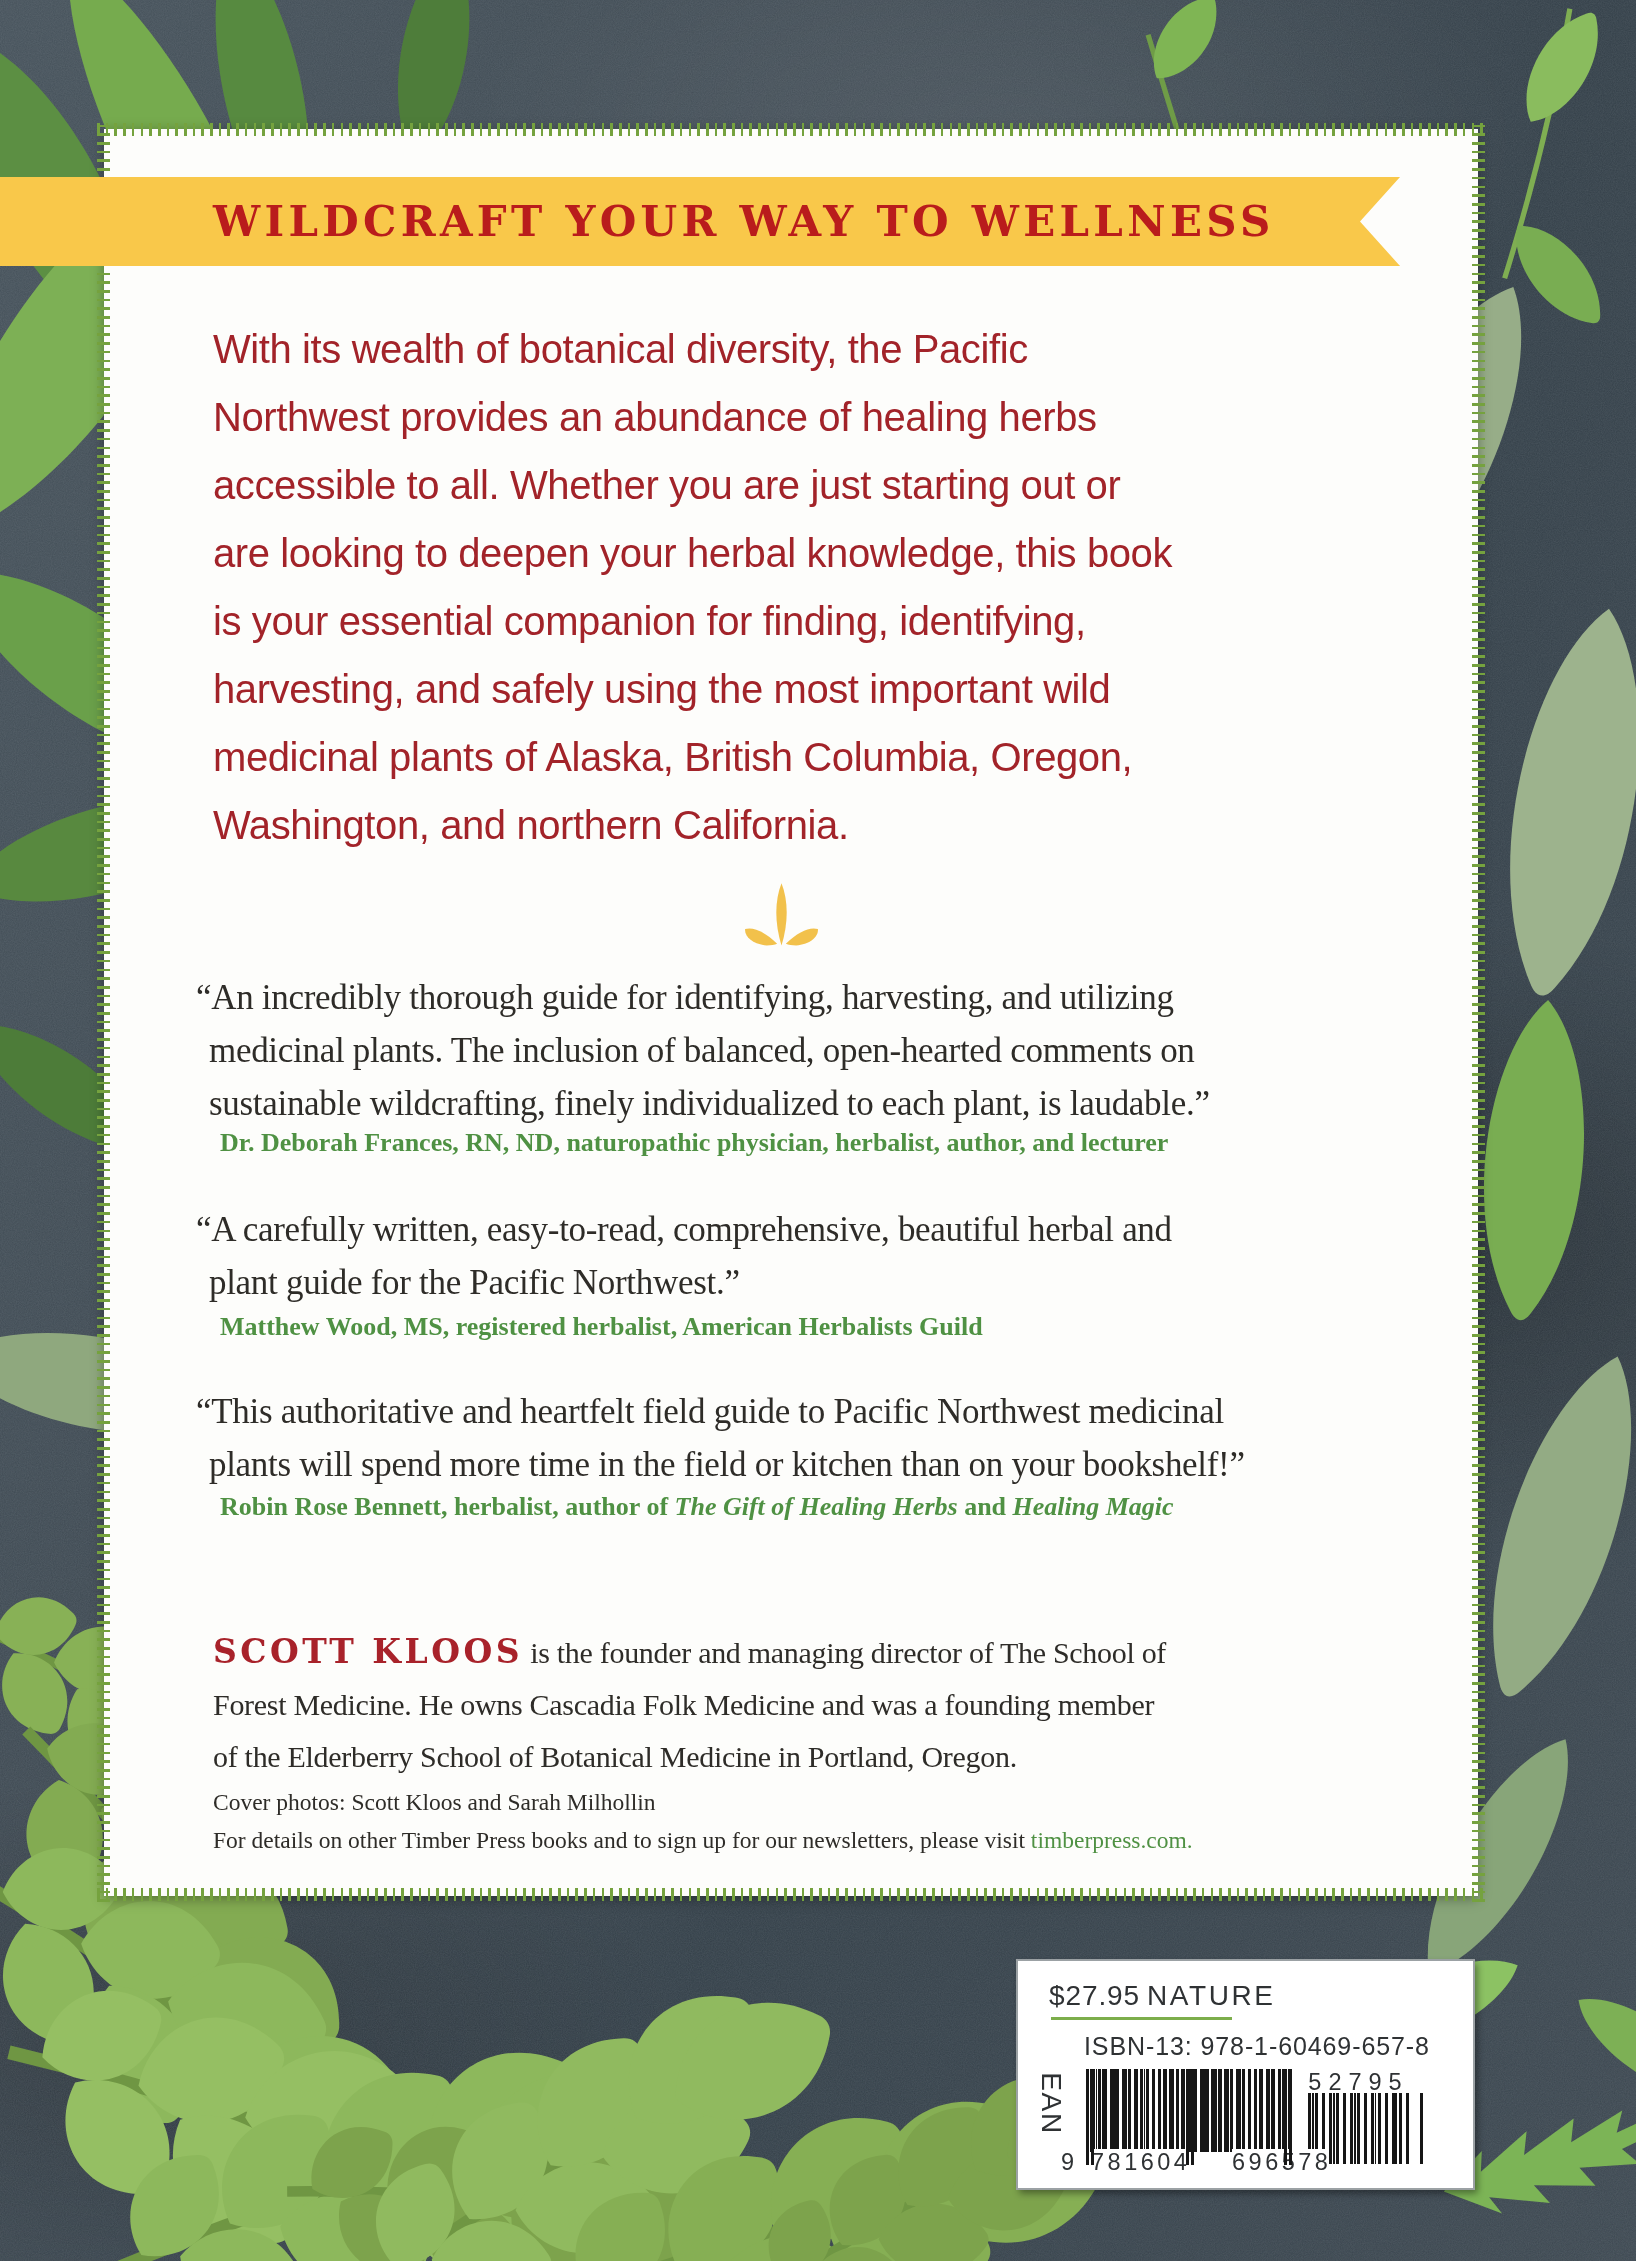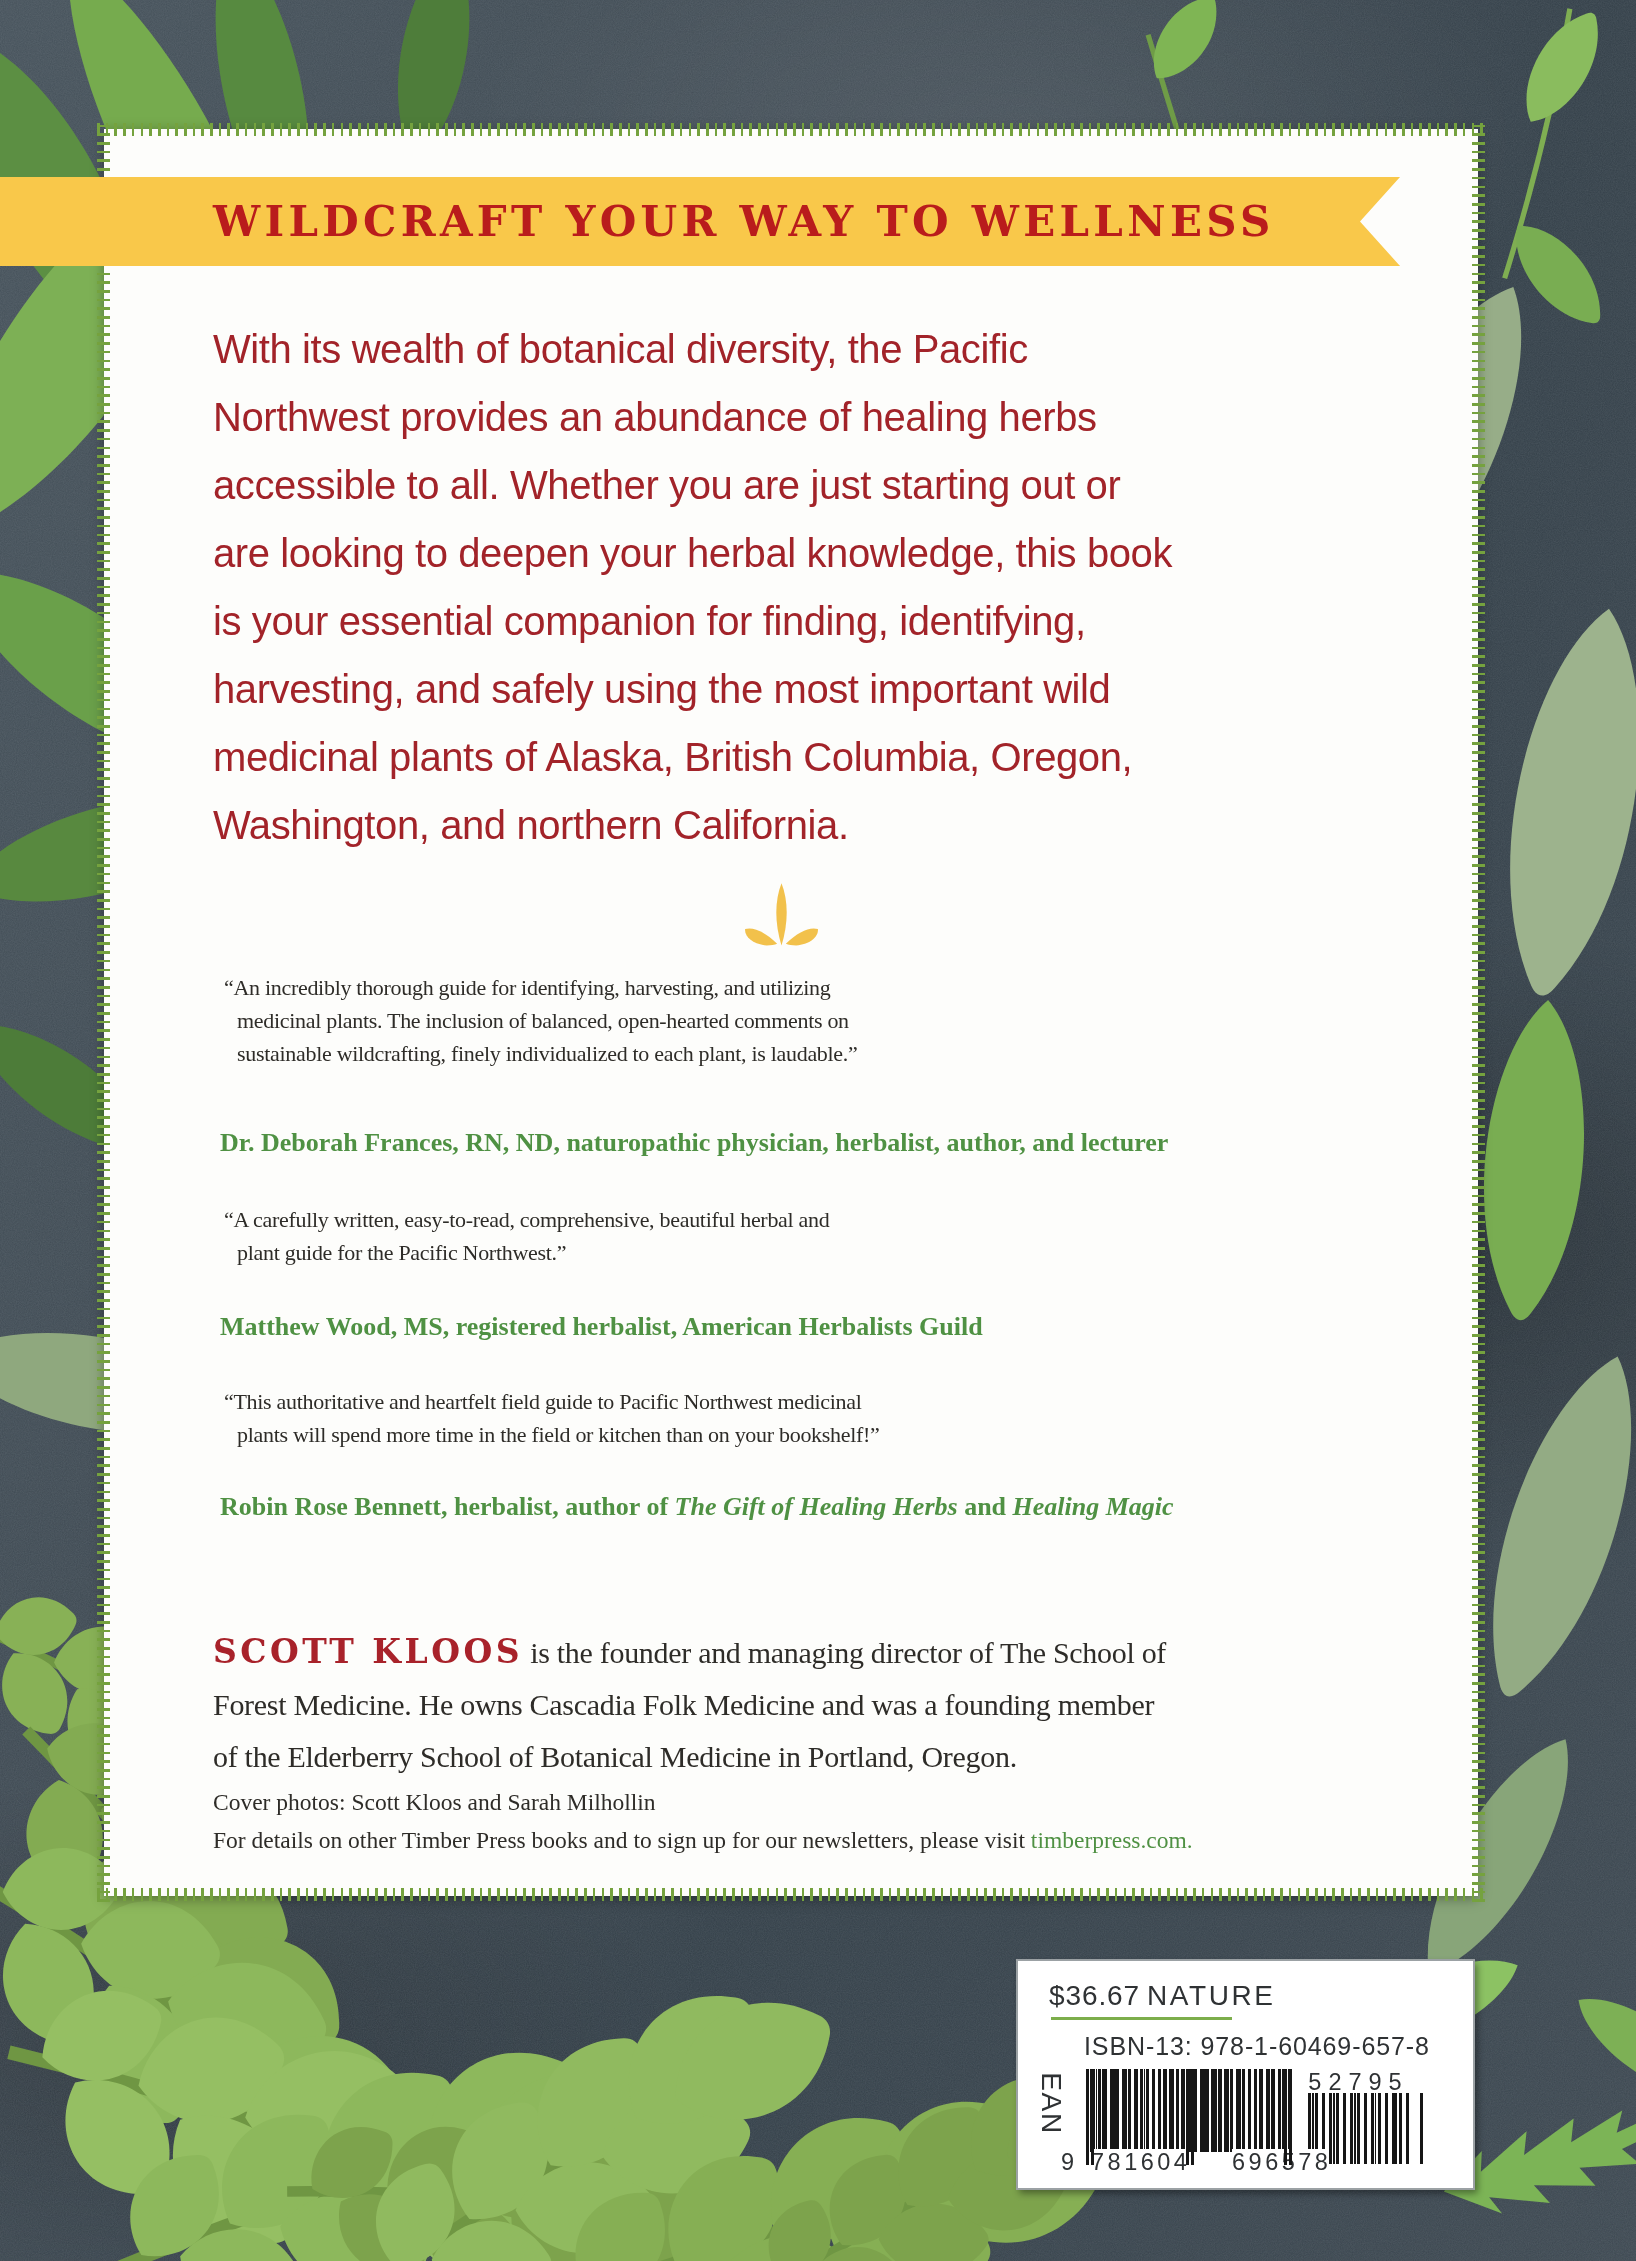--- a/index.html
+++ b/index.html
@@ -28,22 +28,22 @@
      box-shadow:0 2.6px 7px rgba(0,0,0,.25);}
   .banner-text{position:absolute;left:213px;top:0;line-height:89px;
      font-family:"DejaVu Serif",serif;font-weight:bold;font-size:42px;letter-spacing:4.3px;
      color:#b91c1c;}
   
   .intro{left:213px;top:315px;width:1235px;z-index:5;white-space:pre-line;
      font-family:"Liberation Sans",sans-serif;font-size:40px;line-height:68px;
      letter-spacing:-0.4px;color:#a22329;}
   .fleur{left:744px;top:871px;z-index:5;}
   
-  .quote{left:224px;width:1235px;z-index:5;white-space:pre-line;text-indent:-13px;padding-left:13px;
-     font-size:22px;line-height:33px;letter-spacing:-0.3px;color:#2e2c28;}
+  .quote{left:196px;width:1235px;z-index:5;white-space:pre-line;text-indent:-13px;padding-left:13px;
+     font-size:35px;line-height:53px;letter-spacing:-0.3px;color:#2e2c28;}
   .attr{left:220px;width:1235px;z-index:5;font-size:26px;font-weight:bold;color:#4f9143;}
   .q1{top:971px}.a1{top:1128px}
   .q2{top:1203px}.a2{top:1312px}
   .q3{top:1385px}.a3{top:1492px}
   
   .bio{left:213px;top:1574px;width:1235px;z-index:5;white-space:pre-line;
      font-size:30px;line-height:52px;letter-spacing:-0.3px;color:#2e2c28;}
   .bio-name{font-family:"DejaVu Serif",serif;font-weight:bold;font-size:33px;
      letter-spacing:3.5px;color:#a8222a;}
   
@@ -194,21 +194,21 @@
   </div>
 
   <div class="abs credits">
     <div>Cover photos: Scott Kloos and Sarah Milhollin</div>
     <div>
       <span>For details on other Timber Press books and to sign up for our newsletters, please visit </span><span class="link">timberpress.com.</span>
     </div>
   </div>
 
   <div class="abs bcbox">
-    <div class="bc price">$36.67</div>
+    <div class="bc price">$27.95</div>
     <div class="bc cat">NATURE</div>
     <div class="bc grule"></div>
     <div class="bc isbn">ISBN-13: 978-1-60469-657-8</div>
     <div class="bc ean">EAN</div>
     <div class="bc bars-main"></div>
     <div class="bc dstrip d9">9</div>
     <div class="bc dstrip dg1">781604</div>
     <div class="bc dstrip dg2">696578</div>
     <div class="bc guard" style="left:68px"></div>
     <div class="bc guard" style="left:73px"></div>

